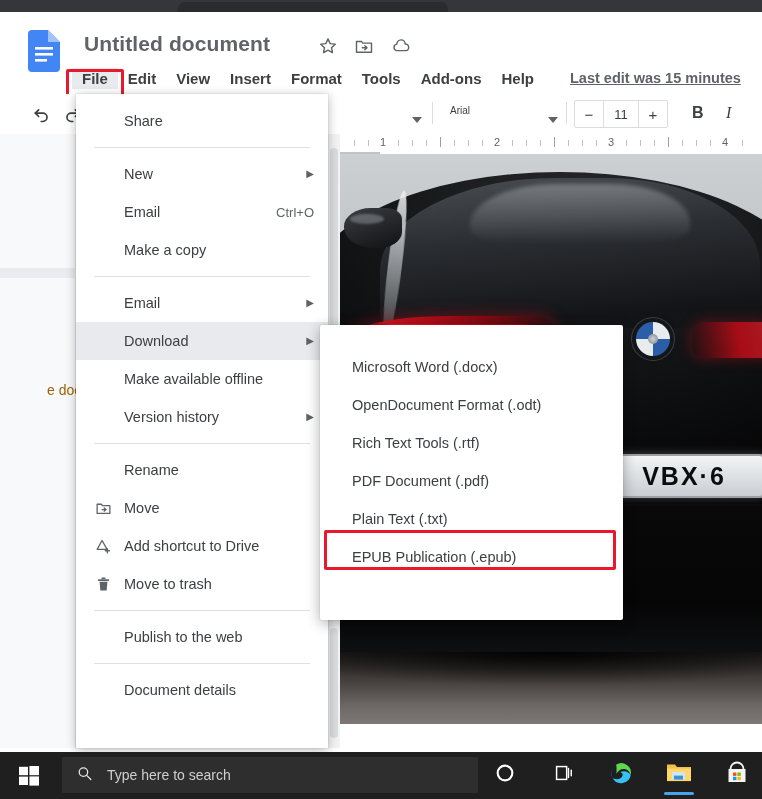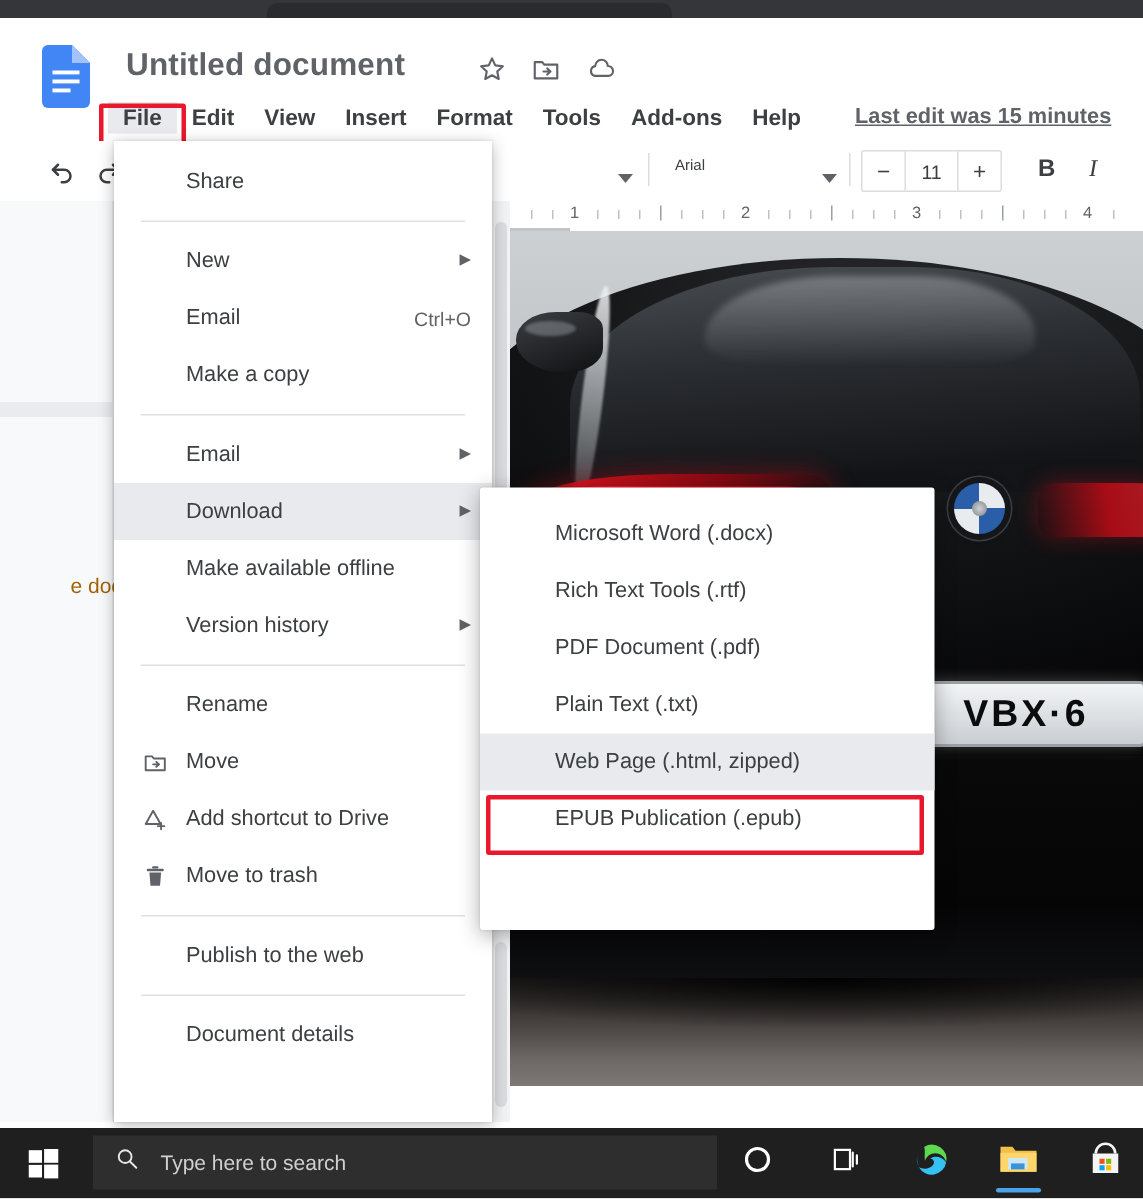--- a/index.html
+++ b/index.html
@@ -261,21 +261,21 @@
   .fm-sep { height: 1px; background: #e0e0e0; margin: 7px 18px; }
 
   
   .dl-menu {
     position: absolute; left: 320px; top: 325px; width: 303px; height: 295px;
     background: #ffffff; border-radius: 2px;
     box-shadow: 0 3px 14px rgba(0,0,0,.32), 0 0 0 1px rgba(0,0,0,.04);
     padding-top: 12px;
   }
   .dl-item {
-    height: 38px; display:flex; align-items:center; padding-left: 50px;
+    height: 38px; display:flex; align-items:flex-end; padding-left: 32px;
     font-size: 14.5px; color: #3c4043; white-space: nowrap; cursor: default;
   }
   .dl-item.hl { background: #e8eaed; }
   .ann-dl {
     position:absolute; left: 324px; top: 530px; width: 292px; height: 40px;
     border: 3px solid #e8192c; border-radius: 2px; pointer-events:none;
   }
 
   
   .taskbar {
@@ -540,30 +540,30 @@
     <div class="fm-item">
       <span>Document details</span>
     </div>
   </div>
 
   <div class="dl-menu">
     <div class="dl-item">
       <span>Microsoft Word (.docx)</span>
     </div>
     <div class="dl-item">
+      <span>OpenDocument Format (.odt)</span>
+    </div>
+    <div class="dl-item">
       <span>Rich Text Tools (.rtf)</span>
     </div>
     <div class="dl-item">
       <span>PDF Document (.pdf)</span>
     </div>
     <div class="dl-item">
       <span>Plain Text (.txt)</span>
-    </div>
-    <div class="dl-item hl">
-      <span>Web Page (.html, zipped)</span>
     </div>
     <div class="dl-item">
       <span>EPUB Publication (.epub)</span>
     </div>
   </div>
   <div class="ann-dl"></div>
 
   <div class="taskbar">
     <div class="tb-start">
       <svg width="20" height="20" viewBox="0 0 20 20" fill="#ffffff">

